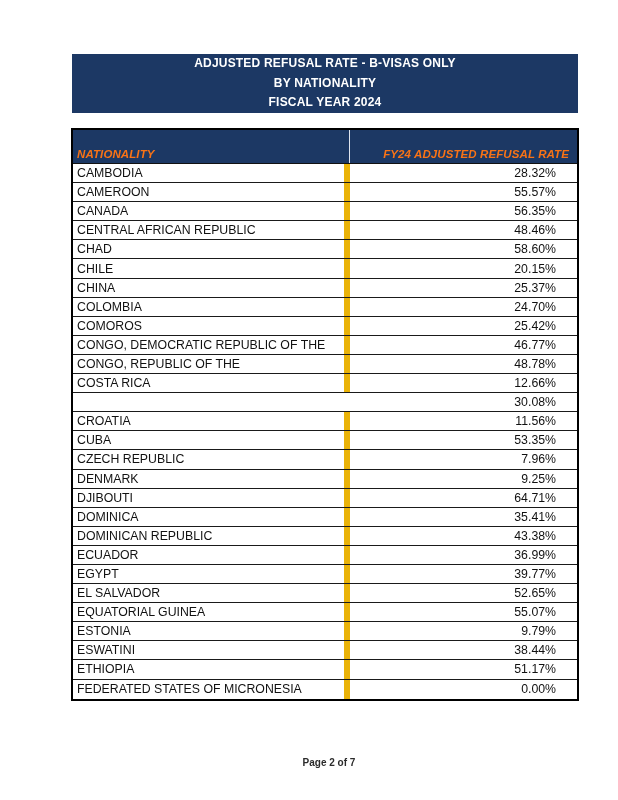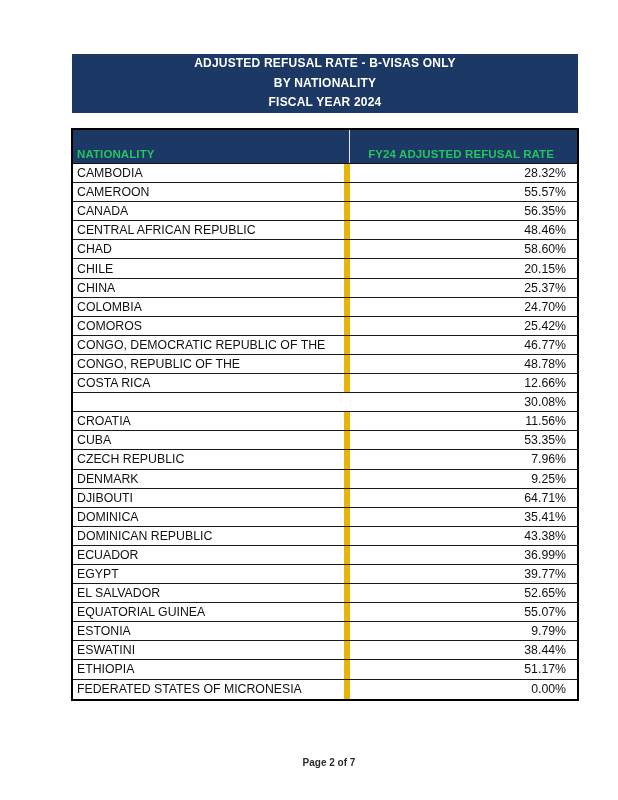--- a/index.html
+++ b/index.html
@@ -43,43 +43,44 @@
     top: 128px;
     width: 508px;
     border: 2px solid #000000;
     box-sizing: border-box;
     background: #ffffff;
   }
   .thead {
     display: flex;
     height: 33px;
     background: #1C3864;
-    color: #22c55e;
+    color: #f97316;
     border-bottom: 1px solid #111111;
     box-sizing: content-box;
+    font-style: italic;
   }
   .th {
     display: flex;
     align-items: flex-end;
     font-size: 11.5px;
     font-weight: bold;
     letter-spacing: 0.1px;
     padding-bottom: 3px;
     box-sizing: border-box;
     white-space: nowrap;
   }
   .th-left {
     width: 277px;
     border-right: 1px solid #dfe4ee;
     padding-left: 4px;
     justify-content: flex-start;
   }
   .th-right {
     flex: 1;
-    padding-right: 23px;
+    padding-right: 8px;
     justify-content: flex-end;
   }
   .tr {
     display: flex;
     height: 19.1px;
     border-bottom: 1px solid #1a1a1a;
     box-sizing: border-box;
   }
   .tr:last-child {
     border-bottom: none;
@@ -94,21 +95,21 @@
     overflow: hidden;
   }
   .td-left {
     width: 277px;
     border-right: 6px solid #eab308;
     padding-left: 4px;
     justify-content: flex-start;
   }
   .td-right {
     flex: 1;
-    padding-right: 11px;
+    padding-right: 21px;
     justify-content: flex-end;
   }
   .page-footer {
     position: absolute;
     left: 0;
     top: 757px;
     width: 100%;
     text-align: center;
     font-size: 10px;
     font-weight: 600;

